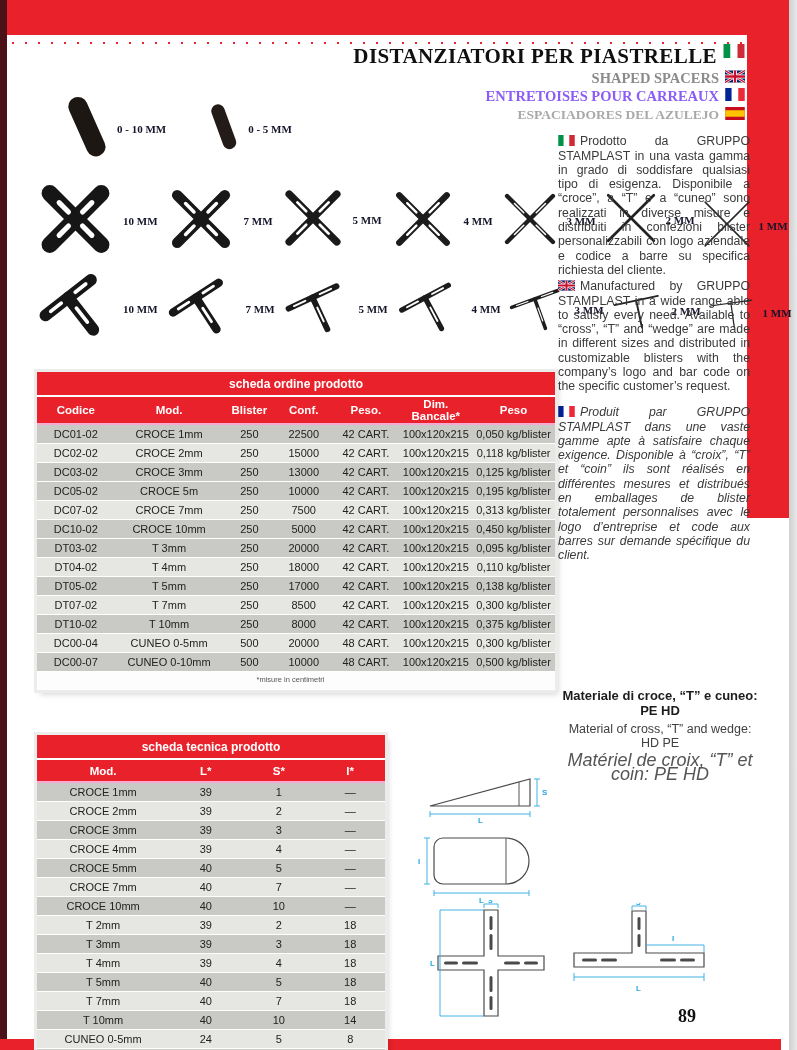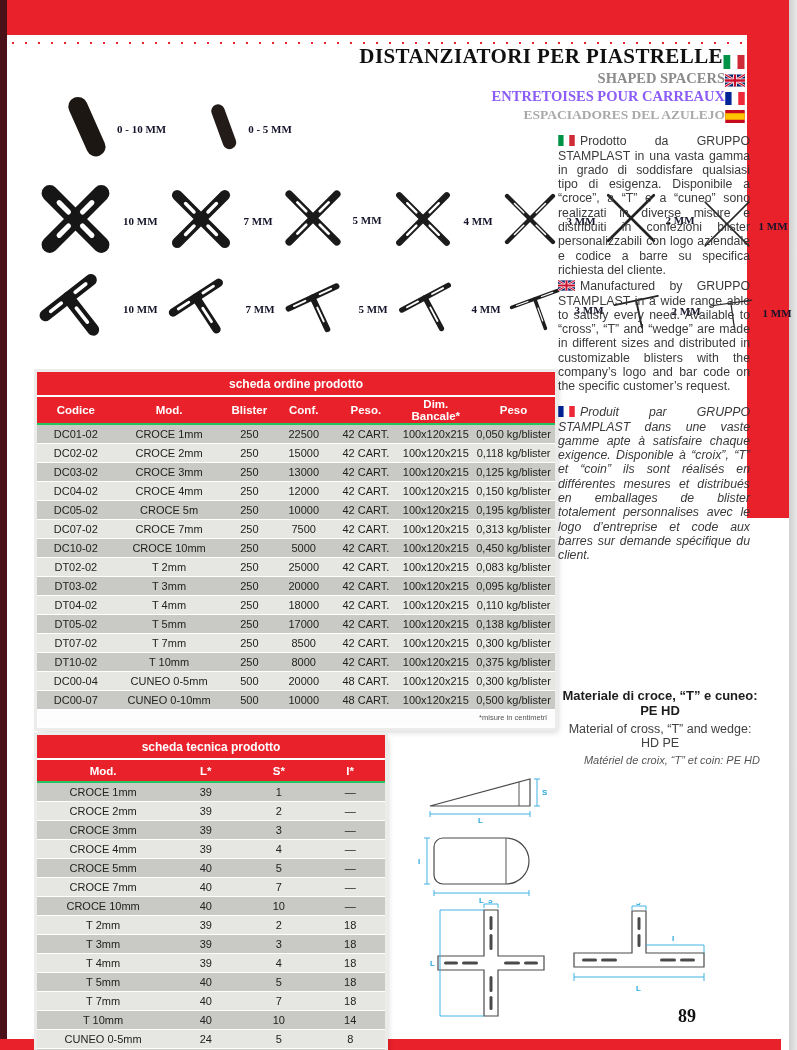--- a/index.html
+++ b/index.html
@@ -9,21 +9,21 @@
   .left-edge{position:absolute;left:0;top:0;width:7px;height:1050px;background:#4b1118;}
   .top-bar{position:absolute;left:7px;top:0;right:8px;height:35px;background:#e8212a;}
   .right-block{position:absolute;left:747px;top:0;width:42px;height:518px;background:#e8212a;}
   .bottom-bar{position:absolute;left:0;bottom:0;width:781px;height:11px;background:#e8212a;}
   .right-strip{position:absolute;right:0;top:0;width:8px;height:1050px;
                background:linear-gradient(to right,#cfcfcf,#e9e9e9);}
   .dotted-line{position:absolute;left:12px;top:42px;width:775px;height:2px;
                background:repeating-linear-gradient(to right,#e8212a 0 2px,transparent 2px 13px);}
   
   .hdr{position:absolute;right:52px;top:44px;width:420px;text-align:right;}
-  .hdr .line{display:flex;justify-content:flex-end;align-items:flex-end;gap:0;}
+  .hdr .line{display:flex;justify-content:flex-end;align-items:flex-start;gap:6px;}
   .t1{font:bold 21px "Liberation Serif",serif;color:#101010;letter-spacing:.4px;}
   .t2{font:bold 14.5px "Liberation Serif",serif;color:#8b8b8b;margin-top:1px;}
   .t3{font:bold 14.5px "Liberation Serif",serif;color:#8b5cf6;margin-top:1px;}
   .t4{font:bold 13.5px "Liberation Serif",serif;color:#a9a9a9;margin-top:2px;}
   .flag{display:inline-block;vertical-align:middle;}
   
   .wedge-row{position:absolute;left:55px;top:90px;display:flex;gap:32px;}
   .cross-row{position:absolute;left:28px;top:180px;width:530px;display:flex;
              justify-content:space-between;align-items:flex-start;}
   .tee-row{position:absolute;left:28px;top:270px;width:530px;display:flex;
@@ -39,31 +39,31 @@
   table{border-collapse:collapse;}
   .otable{position:absolute;left:37px;top:372px;width:518px;table-layout:fixed;
           font-size:11px;text-align:center;color:#222;
           box-shadow:0 0 0 3px #ececea,3px 4px 6px rgba(0,0,0,.18);background:#14b8a6;}
   .ttable{position:absolute;left:37px;top:735px;width:348px;table-layout:fixed;
           font-size:11px;text-align:center;color:#222;
           box-shadow:0 0 0 3px #ececea,3px 4px 6px rgba(0,0,0,.18);background:#fff;}
   .tbl-title th{background:#e8212a;color:#fff;font-size:12px;font-weight:bold;height:21px;
                 border-bottom:2px solid #fff;}
   .tbl-head th{background:#e8212a;color:#fff;font-size:11.5px;font-weight:bold;height:19px;
-               border-bottom:2px solid #22c55e;}
+               border-bottom:2px solid #f9a8d4;}
   .otable td{height:16px;border-bottom:1px solid #fff;overflow:hidden;white-space:nowrap;}
   .ttable td{height:16px;border-bottom:1px solid #fff;overflow:hidden;white-space:nowrap;}
   tr.dark td{background:#c9c9c6;} tr.light td{background:#e6e6e3;}
-  .foot td{background:#fdfdfd;font-size:7.5px;color:#555;text-align:right;
-           padding:3px 8px 5px 5px;height:auto;}
+  .foot td{background:#fdfdfd;font-size:7.5px;color:#555;text-align:center;
+           padding:3px 16px 5px 5px;height:auto;}
   
   .material{position:absolute;left:560px;top:688px;width:200px;text-align:center;}
   .m-it{font-weight:bold;font-size:13px;color:#1c1c1c;line-height:15px;}
   .m-en{font-size:12.5px;color:#404040;line-height:14px;margin-top:4px;}
-  .m-fr{font-size:11px;font-style:italic;color:#555;line-height:14px;margin-top:3px;text-align:right;}
+  .m-fr{font-size:18px;font-style:italic;color:#555;line-height:14px;margin-top:3px;}
   
   .drawing{position:absolute;}
   .d-wedge-side{left:426px;top:770px;} .d-wedge-top{left:416px;top:828px;}
   .d-cross{left:428px;top:900px;} .d-tee{left:568px;top:903px;}
   .dim{fill:#2aa9df;font:bold 8px "Liberation Sans",sans-serif;}
   .cy{stroke:#2aa9df;stroke-width:0.9;fill:none;}
   .shape-outline{stroke:#4a4a4a;stroke-width:1.2;fill:#ffffff;}
   .slot{fill:#4a4a4a;}
   
   .page-num{position:absolute;left:678px;top:1006px;font:bold 18px "Liberation Serif",serif;color:#111;}
@@ -377,29 +377,20 @@
         <tr class="dark">
           <td>DC03-02</td>
           <td>CROCE 3mm</td>
           <td>250</td>
           <td>13000</td>
           <td>42 CART.</td>
           <td>100x120x215</td>
           <td>0,125 kg/blister</td>
         </tr>
 
-        <tr class="light">
-          <td>DC04-02</td>
-          <td>CROCE 4mm</td>
-          <td>250</td>
-          <td>12000</td>
-          <td>42 CART.</td>
-          <td>100x120x215</td>
-          <td>0,150 kg/blister</td>
-        </tr>
 
         <tr class="dark">
           <td>DC05-02</td>
           <td>CROCE 5m</td>
           <td>250</td>
           <td>10000</td>
           <td>42 CART.</td>
           <td>100x120x215</td>
           <td>0,195 kg/blister</td>
         </tr>
@@ -417,29 +408,20 @@
         <tr class="dark">
           <td>DC10-02</td>
           <td>CROCE 10mm</td>
           <td>250</td>
           <td>5000</td>
           <td>42 CART.</td>
           <td>100x120x215</td>
           <td>0,450 kg/blister</td>
         </tr>
 
-        <tr class="light">
-          <td>DT02-02</td>
-          <td>T 2mm</td>
-          <td>250</td>
-          <td>25000</td>
-          <td>42 CART.</td>
-          <td>100x120x215</td>
-          <td>0,083 kg/blister</td>
-        </tr>
 
         <tr class="dark">
           <td>DT03-02</td>
           <td>T 3mm</td>
           <td>250</td>
           <td>20000</td>
           <td>42 CART.</td>
           <td>100x120x215</td>
           <td>0,095 kg/blister</td>
         </tr>

